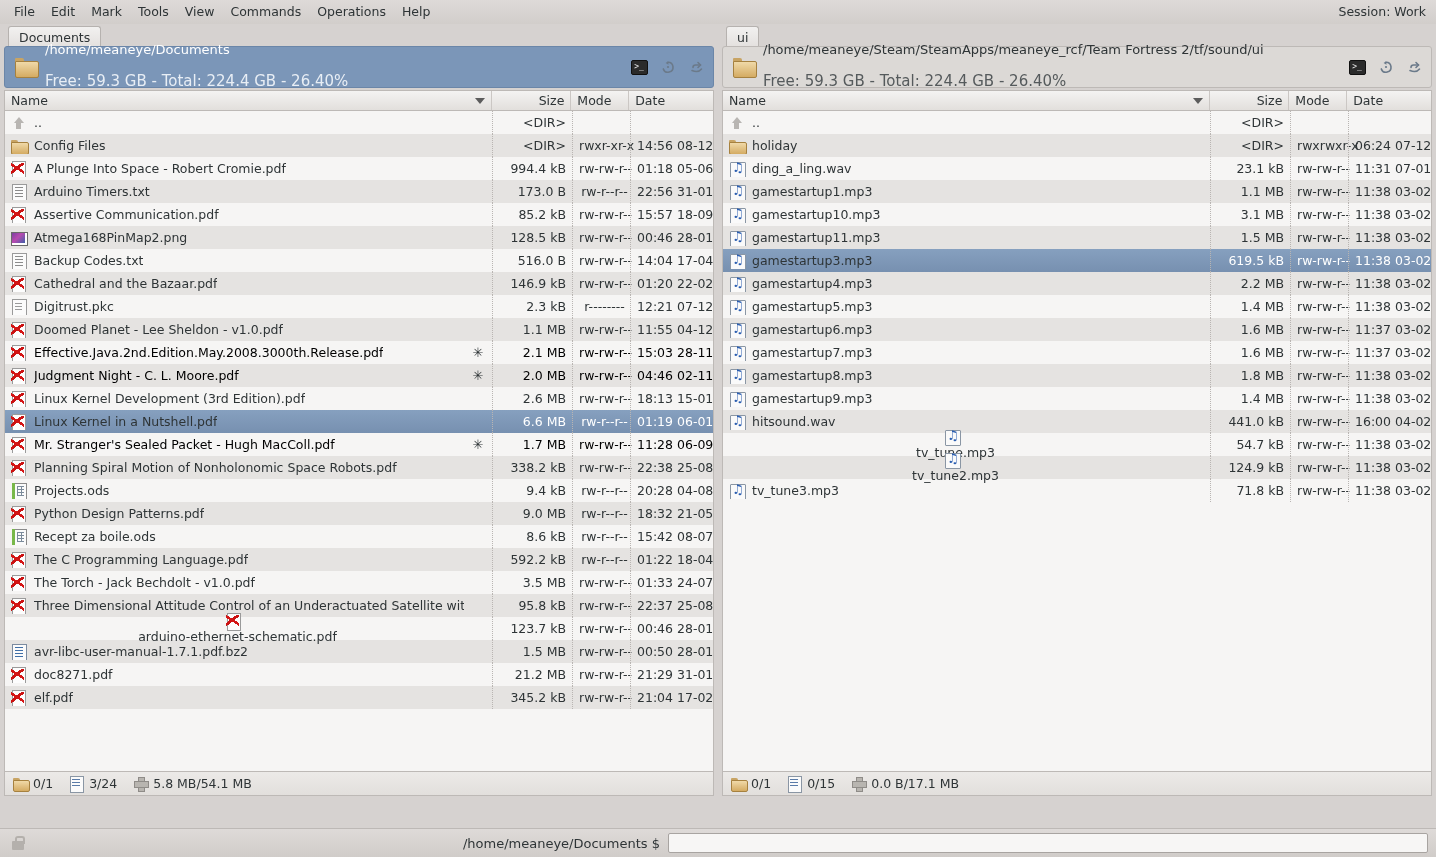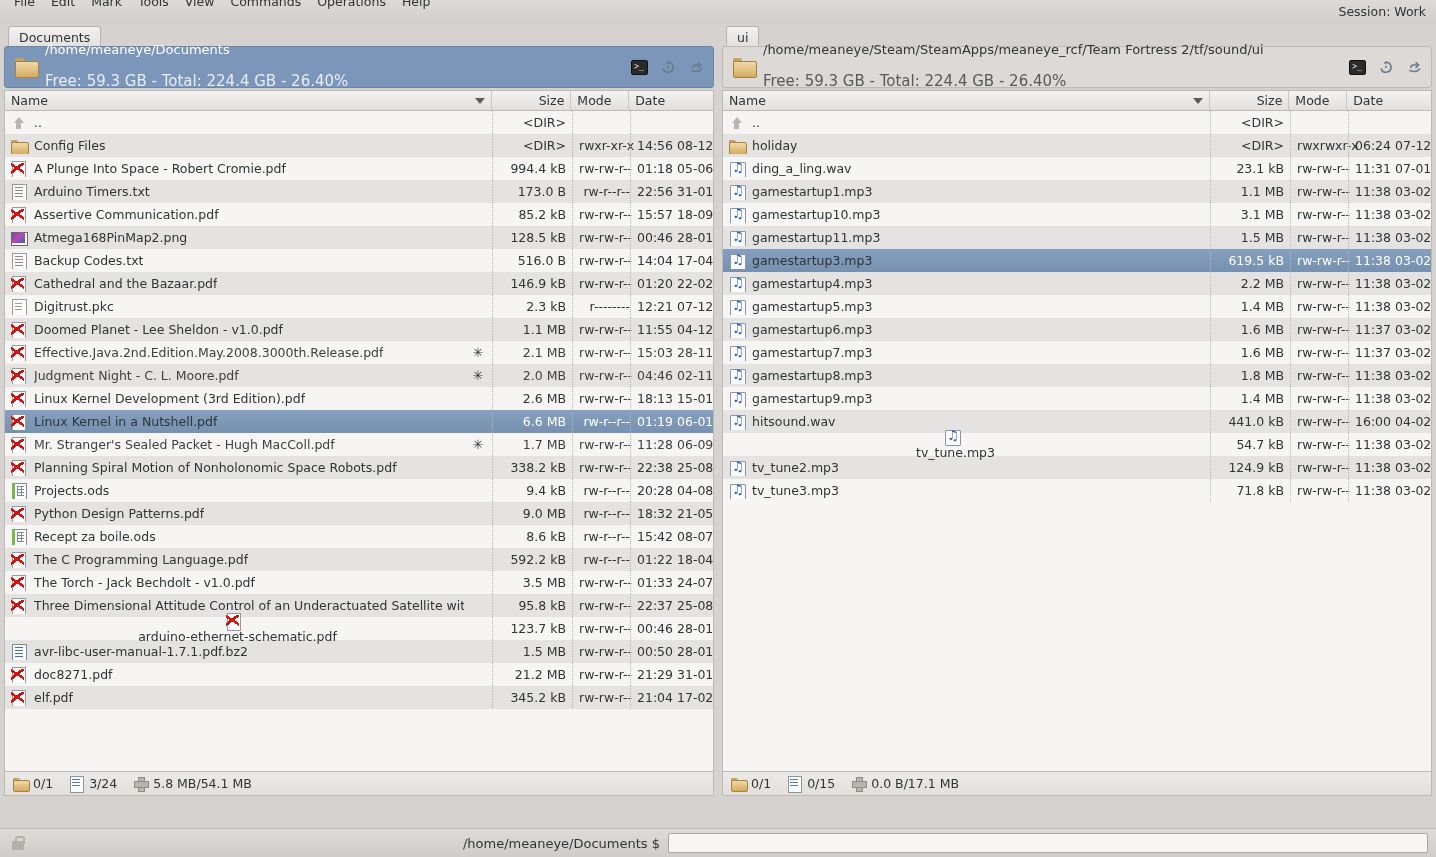--- a/index.html
+++ b/index.html
@@ -12,22 +12,22 @@
     background: #d6d2d0;
     color: #2e3436;
     -webkit-font-smoothing: antialiased;
   }
   #app { position: relative; width: 1436px; height: 857px; background: #d6d2d0; }
 
   
   .menubar {
     height: 24px;
     background: linear-gradient(to bottom,#dedad8,#d2cecb);
-    display: flex; align-items: flex-end;
-    padding: 12px 6px;
+    display: flex; align-items: flex-start;
+    padding: 1px 6px;
     position: relative;
   }
   .menu-item {
     padding: 3px 8px;
     font-size: 12.5px;
     color: #2e3436;
     cursor: default;
     white-space: nowrap;
   }
   .session-label {
@@ -127,23 +127,23 @@
   }
   .row { display:flex; height:23px; align-items:center; font-size:12.5px; white-space:nowrap; }
   .row.odd { background:#f6f5f4; }
   .row.even { background:#e5e3e1; }
   .row.sel  { background: linear-gradient(to bottom,#86a0bf,#7790b0); }
   .row.sel .c-name, .row.sel .c-size, .row.sel .c-mode, .row.sel .c-date { color:#ffffff !important; }
   .c-name { flex:0 0 auto; display:flex; align-items:center; overflow:hidden; padding-left:6px;}
   .c-name .label { overflow:hidden; text-overflow:clip; }
   .c-mark { flex:0 0 auto; text-align:center; font-size:13px; color:#2e3436; }
   .c-size { flex:0 0 auto; text-align:right; padding-right:6px; border-left:1px dotted #b9b5b2; height:23px; line-height:23px;}
-  .c-mode { flex:0 0 auto; text-align:right;  padding-left:6px; border-left:1px dotted #b9b5b2; height:23px; line-height:23px;}
+  .c-mode { flex:0 0 auto; text-align:center;  padding-left:6px; border-left:1px dotted #b9b5b2; height:23px; line-height:23px;}
   .c-date { flex:0 0 auto; text-align:left;  padding-left:6px; border-left:1px dotted #b9b5b2; height:23px; line-height:23px;}
-  .mk-orange { color:#404040; }
+  .mk-orange { color:#000000; }
   .mk-normal { color:#2e3436; }
 
   
   .ico { width:16px; height:16px; flex:0 0 16px; margin-right:7px; position:relative; }
   .ico-up::before{
     content:''; position:absolute; left:3px; top:2px; width:0;height:0;
     border-left:5px solid transparent;border-right:5px solid transparent;border-bottom:6px solid #b8b5b2;
   }
   .ico-up::after{
     content:''; position:absolute; left:5px; top:8px; width:5px;height:6px;background:#b8b5b2;
@@ -765,21 +765,21 @@
             <div class="c-name" style="width: 459px; flex-direction: column;">
               <span class="ico ico-audio"></span>
               <span class="label mk-normal">tv_tune.mp3</span>
             </div>
             <div class="c-mark mk-normal" style="width: 28px;"></div>
             <div class="c-size mk-normal" style="width: 80px;">54.7 kB</div>
             <div class="c-mode mk-normal" style="width: 58px;">rw-rw-r--</div>
             <div class="c-date mk-normal" style="width: 85px;">11:38 03-02-13</div>
           </div>
           <div class="row even">
-            <div class="c-name" style="width: 459px;">
+            <div class="c-name" style="width: 459px; flex-direction: column;">
               <span class="ico ico-audio"></span>
               <span class="label mk-normal">tv_tune2.mp3</span>
             </div>
             <div class="c-mark mk-normal" style="width: 28px;"></div>
             <div class="c-size mk-normal" style="width: 80px;">124.9 kB</div>
             <div class="c-mode mk-normal" style="width: 58px;">rw-rw-r--</div>
             <div class="c-date mk-normal" style="width: 85px;">11:38 03-02-13</div>
           </div>
           <div class="row odd">
             <div class="c-name" style="width: 459px;">

